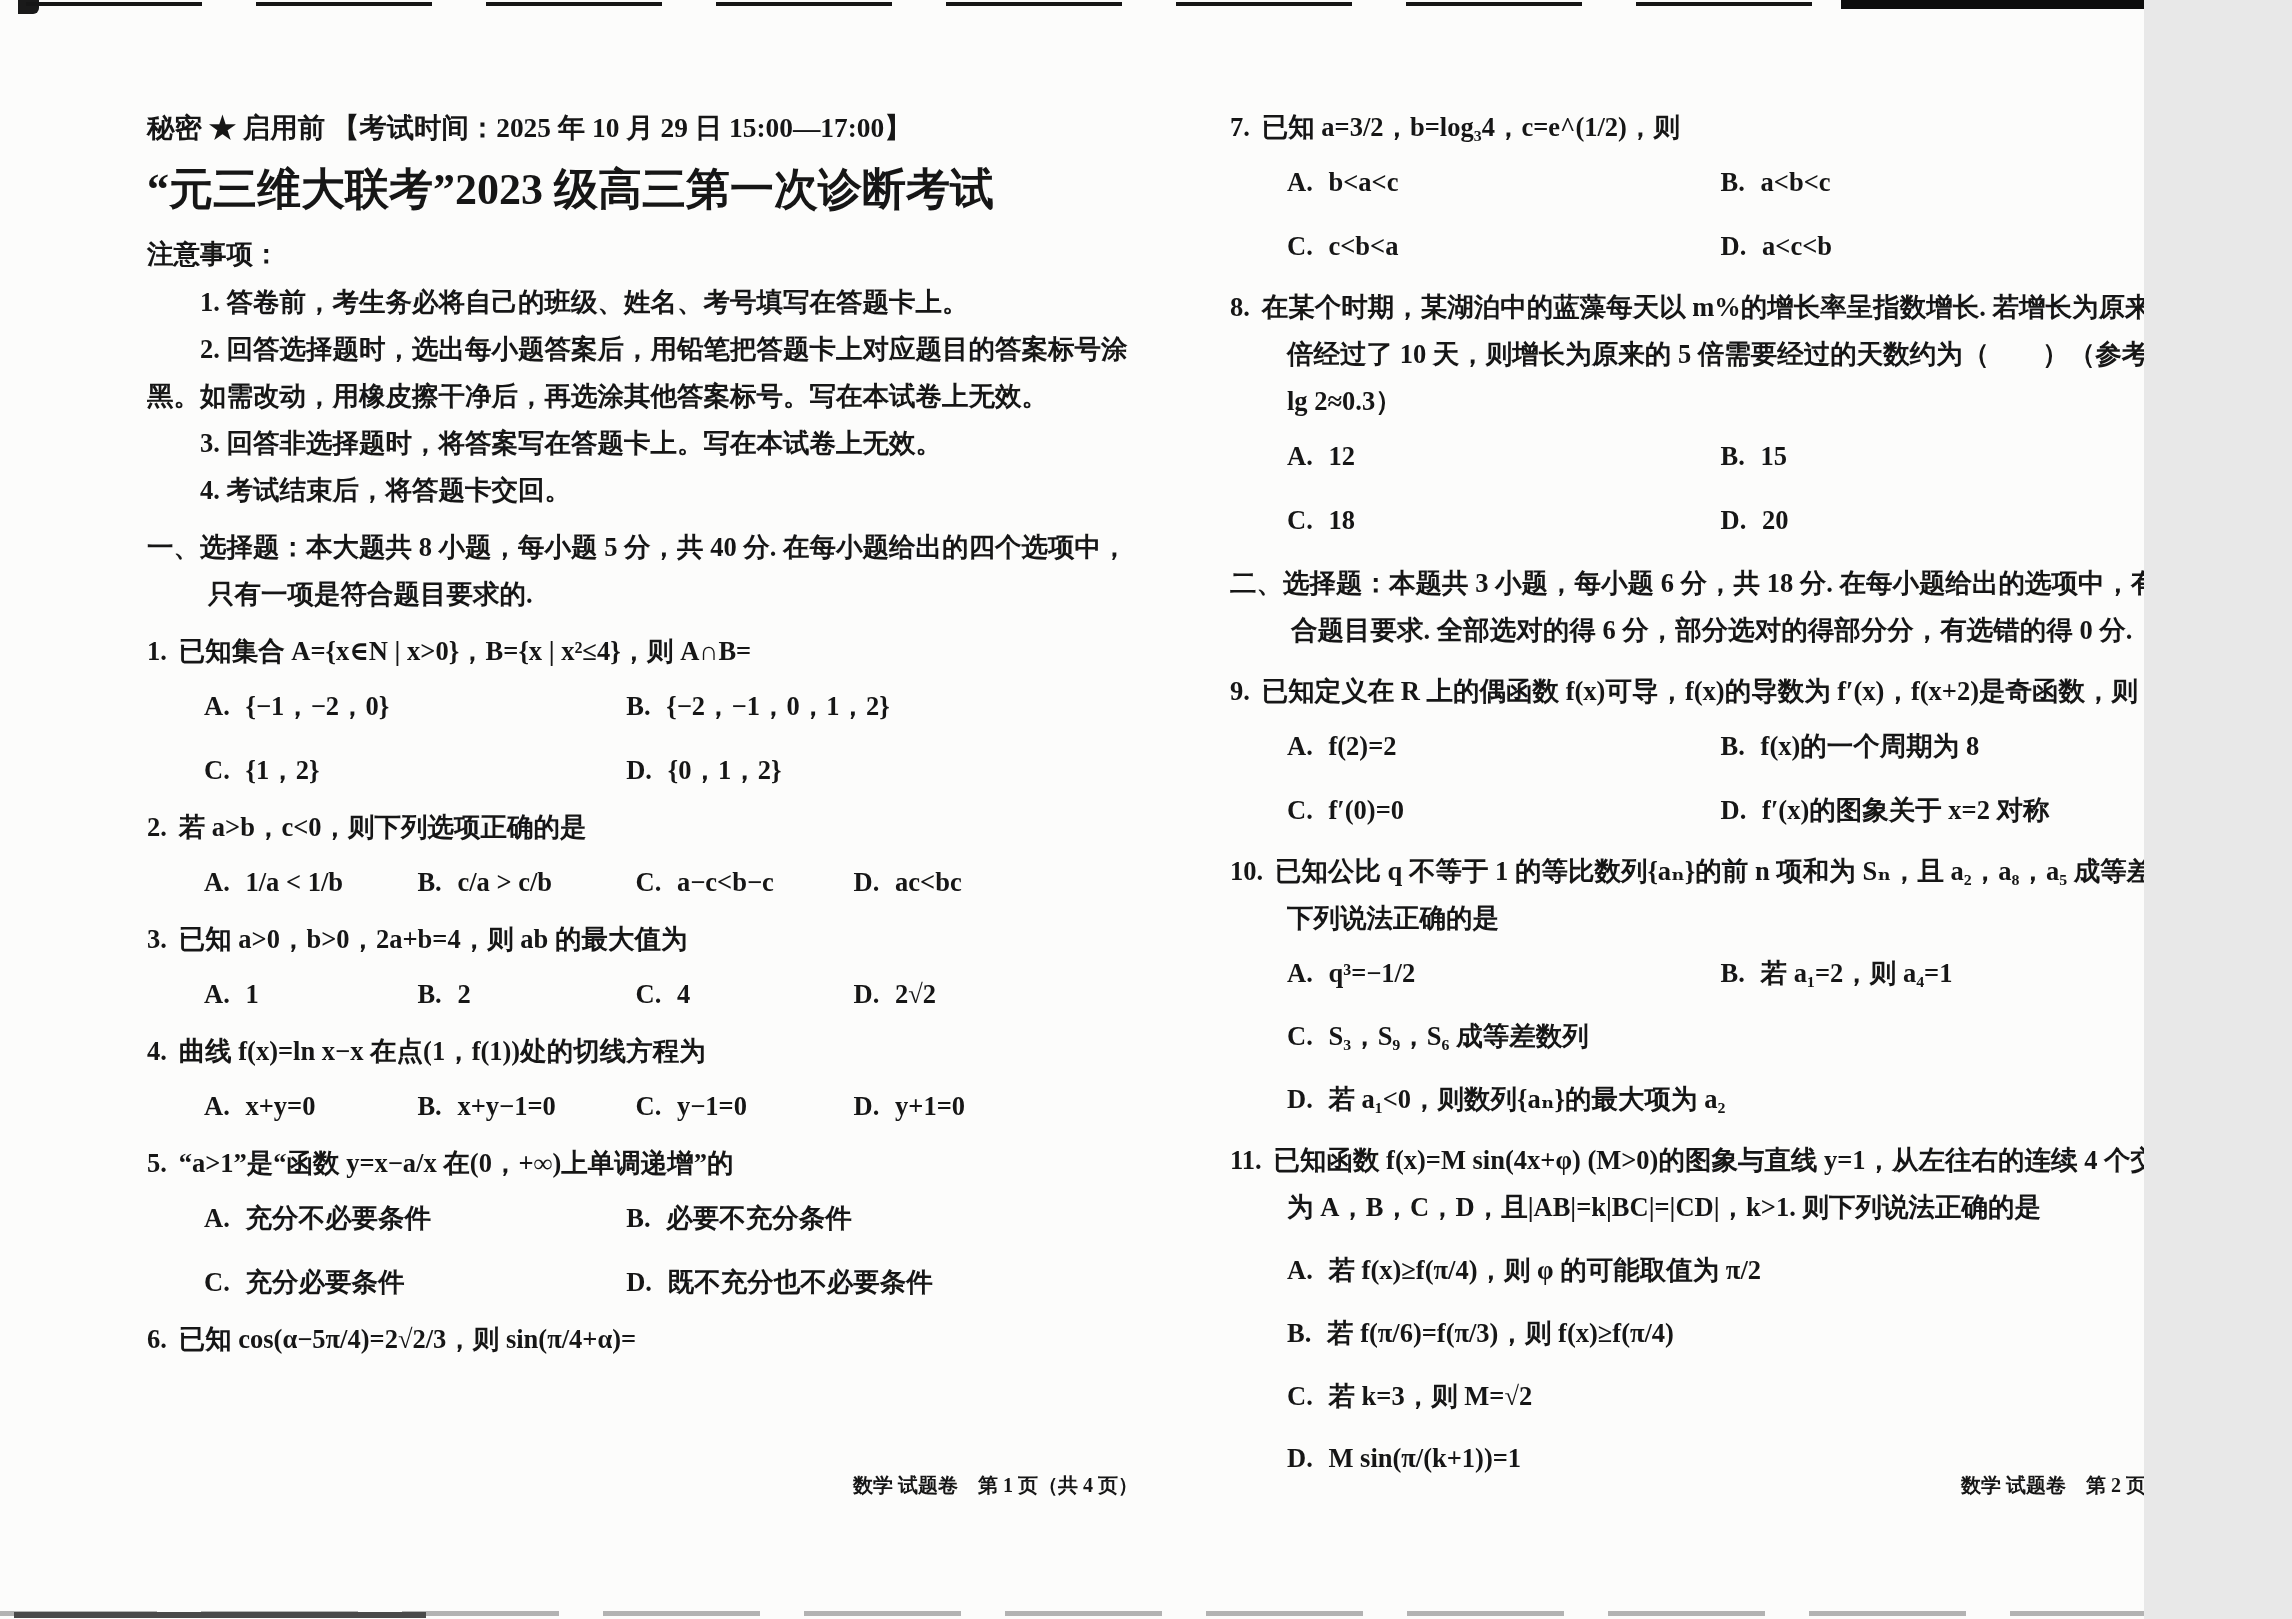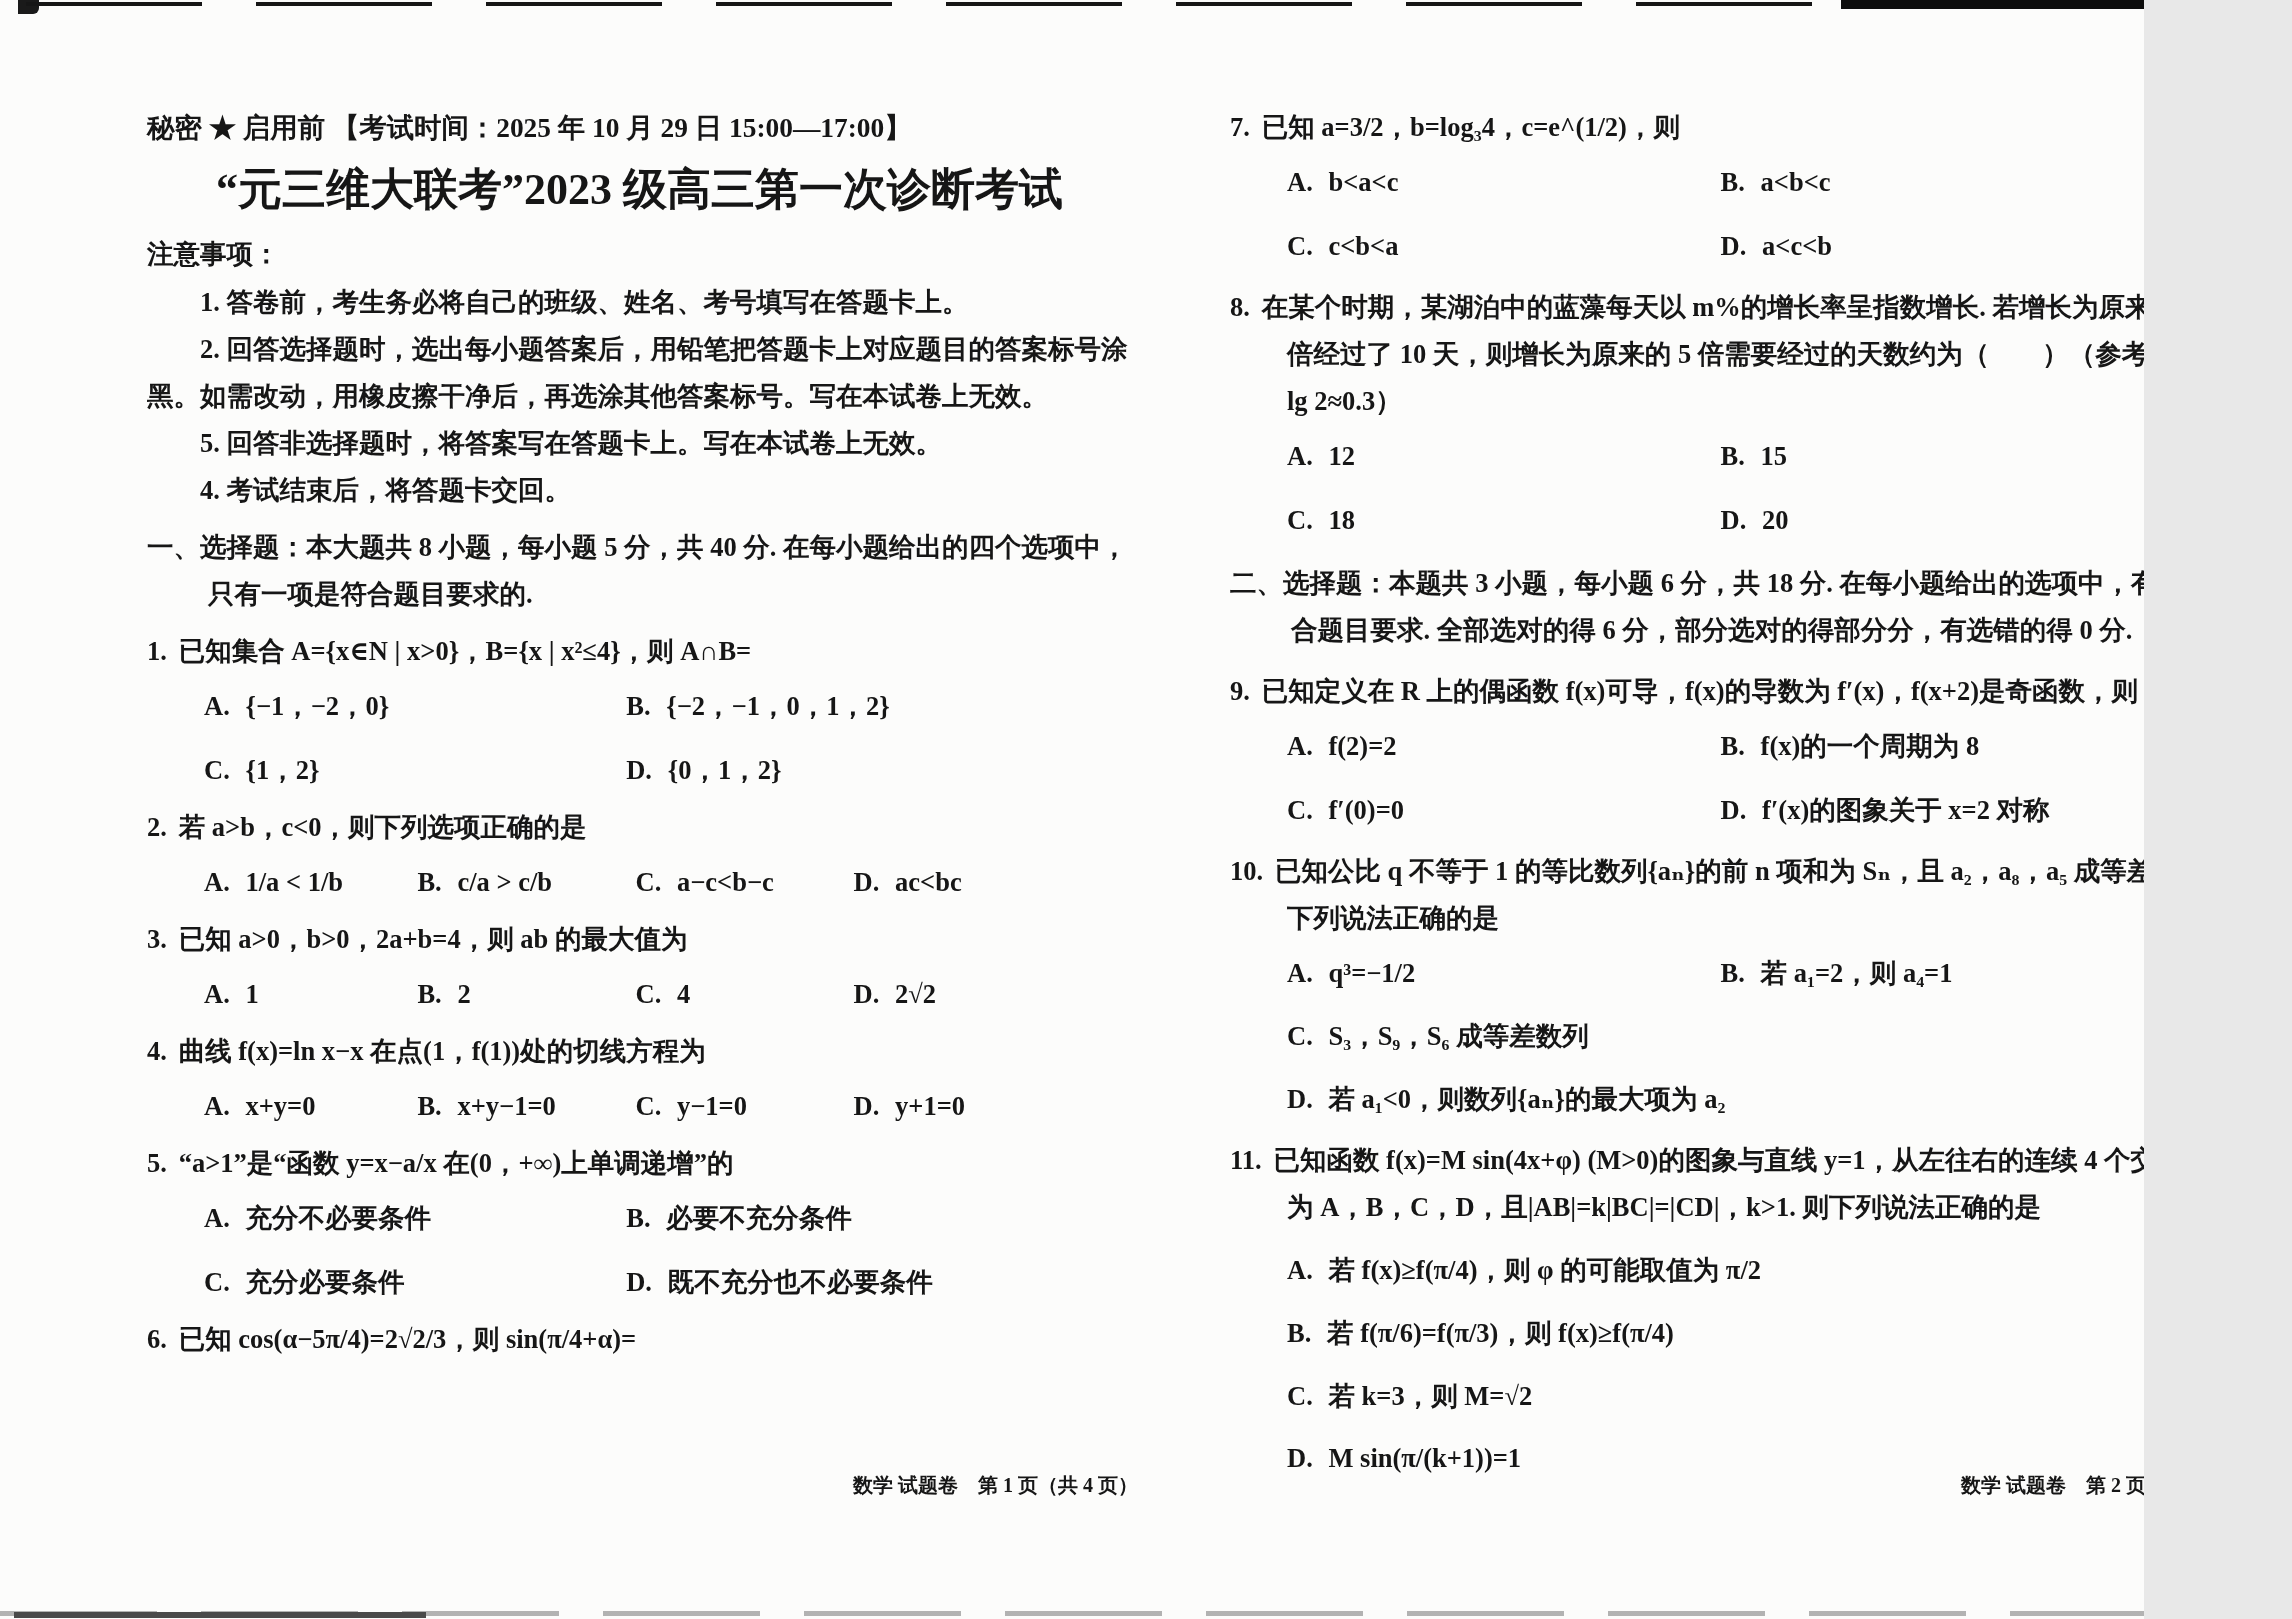--- a/index.html
+++ b/index.html
@@ -16,21 +16,21 @@
   .corner-blob { position:absolute; top:0; left:17.6px; width:21.6px; height:13.7px; background:#1a1a1a; border-radius:0 0 5.9px 0; }
   .bottom-line { position:absolute; top:1611px; left:0; width:2293px; height:4.9px; opacity:.75;
     background:repeating-linear-gradient(90deg,#9a9a9a 0 157px,transparent 157px 201px); }
   .bottom-dark { position:absolute; top:1612px; left:13.7px; width:412px; height:5.9px; background:#4a4a4a; }
 
   .page { position:absolute; top:0; height:1619px; padding-top:104px; box-sizing:border-box; }
   #page1 { left:147px; width:985px; }
   #page2 { left:1230px; width:1010px; }
 
   .hdr { font-size:27.4px; margin-bottom:5.9px; }
-  .title { font-size:44px; text-align:center; margin:7.8px 0 0 0; line-height:1.3; }
+  .title { font-size:44px; margin:7.8px 0 0 0; line-height:1.3; }
   .subject { font-size:61px; text-align:center; margin:17.6px 0 5.9px 0; line-height:1.3; letter-spacing:13.7px; }
   .notice-h { margin-top:13.7px; }
   .ni { text-indent:53px; }
   .sec { margin-top:9.8px; padding-left:61px; text-indent:-61px; }
   .q { margin-top:9.8px; }
   .stem { padding-left:57px; text-indent:-57px; }
   .qnum { margin-right:11.8px; }
   .opts4 { display:grid; grid-template-columns:23% 23.5% 23.5% 30%; margin:7.8px 0 0 57px; }
   .opts2 { display:grid; grid-template-columns:45.5% 54.5%; row-gap:17px; margin:7.8px 0 0 57px; }
   .optline { margin:15.7px 0 0 57px; }
@@ -51,21 +51,21 @@
   <div class="bottom-line"></div>
   <div class="bottom-dark"></div>
 
   <div class="page" id="page1">
     <div class="hdr">秘密 ★ 启用前 【考试时间：2025 年 10 月 29 日 15:00—17:00】</div>
     <div class="title">“元三维大联考”2023 级高三第一次诊断考试</div>
 
     <div class="notice-h">注意事项：</div>
     <div class="ni">1. 答卷前，考生务必将自己的班级、姓名、考号填写在答题卡上。</div>
     <div class="ni">2. 回答选择题时，选出每小题答案后，用铅笔把答题卡上对应题目的答案标号涂黑。如需改动，用橡皮擦干净后，再选涂其他答案标号。写在本试卷上无效。</div>
-    <div class="ni">5. 回答非选择题时，将答案写在答题卡上。写在本试卷上无效。</div>
+    <div class="ni">3. 回答非选择题时，将答案写在答题卡上。写在本试卷上无效。</div>
     <div class="ni">4. 考试结束后，将答题卡交回。</div>
 
     <div class="sec">一、选择题：本大题共 8 小题，每小题 5 分，共 40 分. 在每小题给出的四个选项中，只有一项是符合题目要求的.</div>
 
     <div class="q">
       <div class="stem"><span class="qnum">1.</span><span>已知集合 A={x∈N | x&gt;0}，B={x | x²≤4}，则 A∩B=</span></div>
       <div class="opts2">
         <div class="opt"><span class="ol">A.</span><span>{−1，−2，0}</span></div>
         <div class="opt"><span class="ol">B.</span><span>{−2，−1，0，1，2}</span></div>
         <div class="opt"><span class="ol">C.</span><span>{1，2}</span></div>

